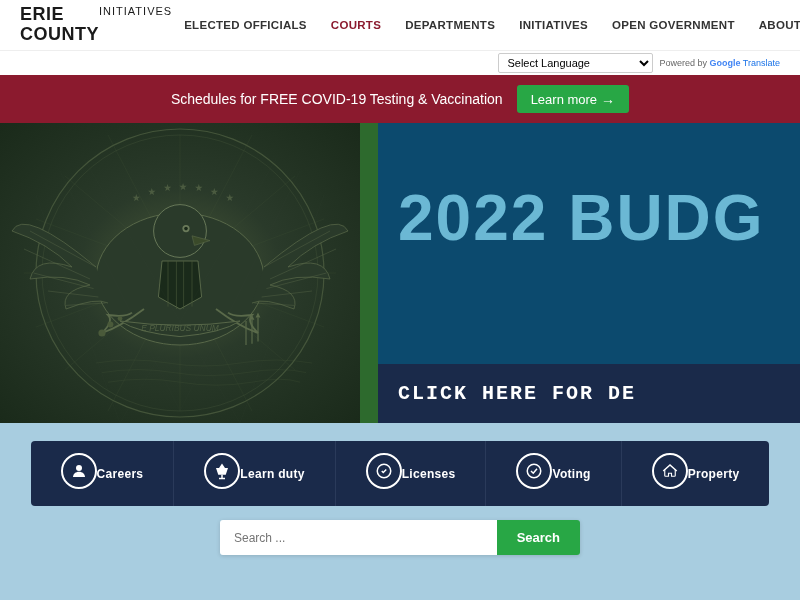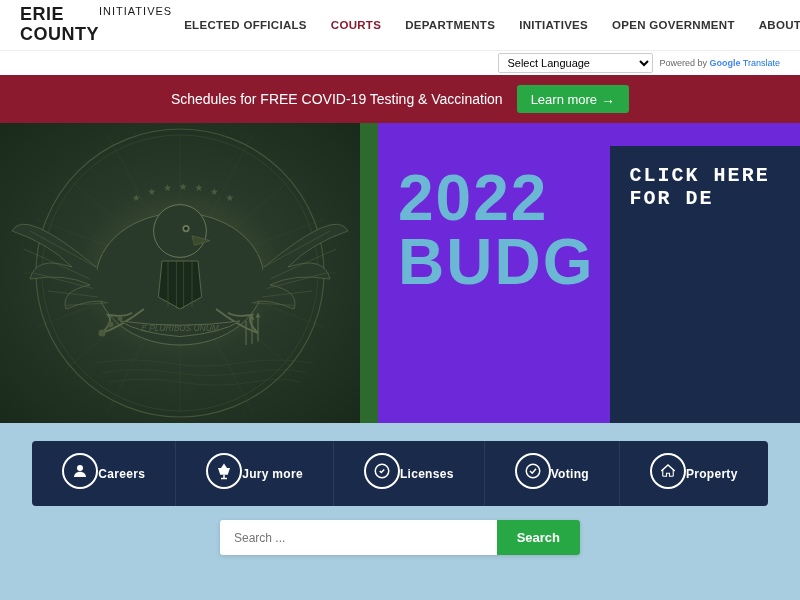--- a/index.html
+++ b/index.html
@@ -130,25 +130,25 @@
       justify-content: center;
       position: relative;
     }
     .hero-divider {
       width: 18px;
       background: #2d6a2d;
       flex-shrink: 0;
     }
     .hero-right {
       flex: 1;
-      background: #6d28d9;
-      display: flex;
-      flex-direction: row;
+      background: #0c4a6e;
+      display: flex;
+      flex-direction: column;
       justify-content: space-between;
-      padding: 23px 20px 0;
+      padding: 43px 20px 0;
       position: relative;
     }
     .budget-title {
       font-size: 64px;
       font-weight: 900;
       color: #6bb8d4;
       letter-spacing: 2px;
       line-height: 1;
       margin-top: 20px;
     }
@@ -396,21 +396,21 @@
       <span class="quick-link-label">Careers</span>
     </a>
     <a href="#" class="quick-link-item">
       <div class="quick-link-icon">
         <svg width="18" height="18" viewBox="0 0 24 24" fill="white">
           <path d="M12 2L8 8H4l3 9h10l3-9h-4L12 2z" fill="white"></path>
           <line x1="12" y1="17" x2="12" y2="22" stroke="white" stroke-width="2"></line>
           <line x1="8" y1="22" x2="16" y2="22" stroke="white" stroke-width="2"></line>
         </svg>
       </div>
-      <span class="quick-link-label">Jury more</span>
+      <span class="quick-link-label">Learn duty</span>
     </a>
     <a href="#" class="quick-link-item">
       <div class="quick-link-icon">
         <svg width="18" height="18" viewBox="0 0 24 24" fill="white">
           <circle cx="12" cy="12" r="9" stroke="white" stroke-width="2" fill="none"></circle>
           <polyline points="9,12 11,14 15,10" stroke="white" stroke-width="2" fill="none"></polyline>
         </svg>
       </div>
       <span class="quick-link-label">Licenses</span>
     </a>

